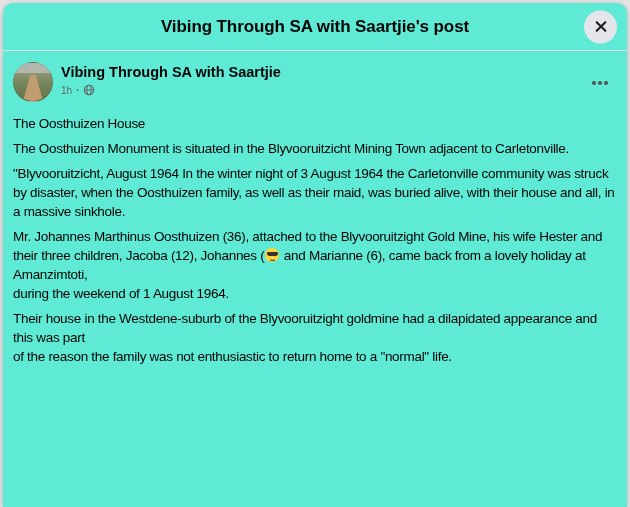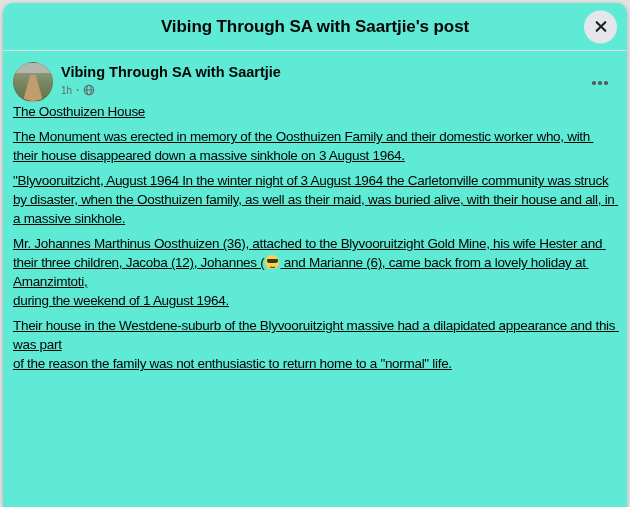--- a/index.html
+++ b/index.html
@@ -104,26 +104,25 @@
     border-radius: 6px;
   }
   .more-btn i {
     width: 3.6px; height: 3.6px;
     border-radius: 50%;
     background: #565a5f;
     display: block;
   }
   
   .post-text {
-    margin-top: 0;
+    margin-top: 12px;
     font-size: 13.5px;
     line-height: 19px;
     letter-spacing: -0.3px;
     color: #050505;
-    text-decoration: underline;
   }
   .para {
     white-space: pre-wrap;
     margin-bottom: 6px;
   }
   .emoji-sunglasses {
     display: inline-block;
     width: 14px; height: 14px;
     border-radius: 50%;
     background: #ffd33e;
@@ -188,23 +187,23 @@
         <span style="display:flex;gap:2.5px;">
           <i></i>
             <i></i>
             <i></i>
         </span>
       </button>
     </div>
 
     <div class="post-text">
         <div class="para">The Oosthuizen House</div>
-        <div class="para">The Monument was erected in memory of the Oosthuizen Family and their domestic worker who, with their house disappeared down a massive sinkhole on 3 August 1964.</div>
+        <div class="para">The Oosthuizen Monument is situated in the Blyvooruitzicht Mining Town adjacent to Carletonville.</div>
         <div class="para">"Blyvooruitzicht, August 1964 In the winter night of 3 August 1964 the Carletonville community was struck
 by disaster, when the Oosthuizen family, as well as their maid, was buried alive, with their house and all, in a massive sinkhole.</div>
         <div class="para">Mr. Johannes Marthinus Oosthuizen (36), attached to the Blyvooruitzight Gold Mine, his wife Hester and their three children, Jacoba (12), Johannes (<span class="emoji-sunglasses" title="😎"></span> and Marianne (6), came back from a lovely holiday at Amanzimtoti,
 during the weekend of 1 August 1964.</div>
-        <div class="para">Their house in the Westdene-suburb of the Blyvooruitzight massive had a dilapidated appearance and this was part
+        <div class="para">Their house in the Westdene-suburb of the Blyvooruitzight goldmine had a dilapidated appearance and this was part
 of the reason the family was not enthusiastic to return home to a "normal" life.</div>
       </div>
 
   </div>
 </div>
 
 </body></html>

